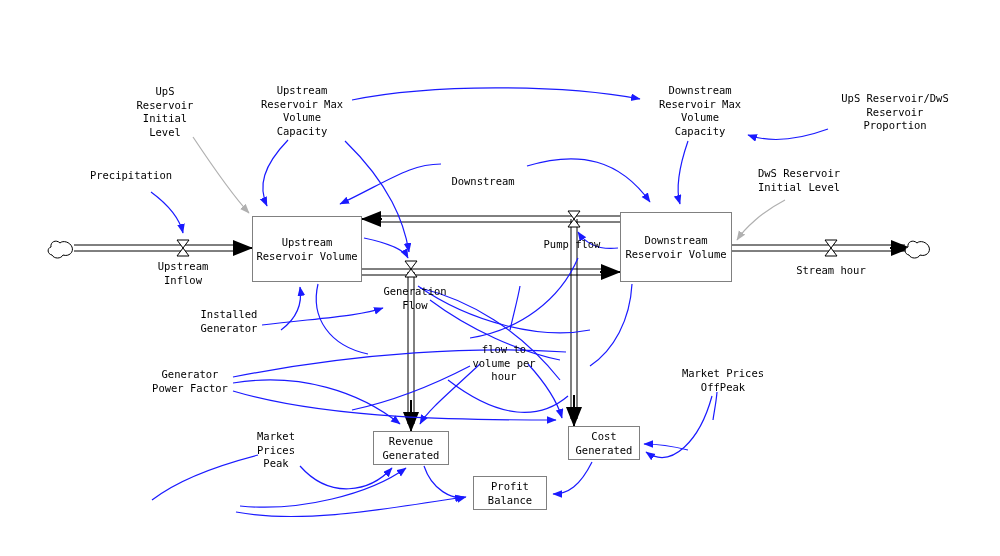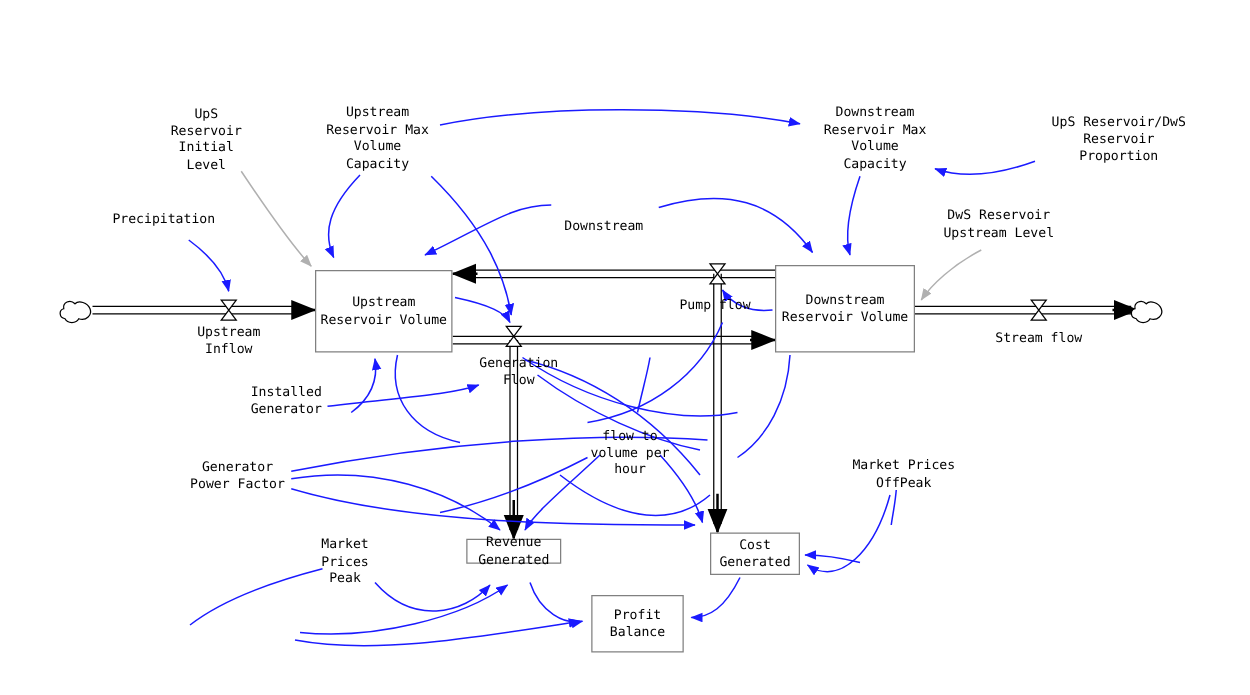--- a/index.html
+++ b/index.html
@@ -178,59 +178,59 @@
   <div class="stock" style="left:252px;top:216px;width:110px;height:66px;">
     <span>Upstream
 Reservoir Volume</span>
   </div>
 
   <div class="stock" style="left:620px;top:212px;width:112px;height:70px;">
     <span>Downstream
 Reservoir Volume</span>
   </div>
 
-  <div class="stock" style="left:373px;top:431px;width:76px;height:20px;">
+  <div class="stock" style="left:373px;top:431px;width:76px;height:34px;">
     <span>Revenue
 Generated</span>
   </div>
 
   <div class="stock" style="left:568px;top:426px;width:72px;height:34px;">
     <span>Cost
 Generated</span>
   </div>
 
-  <div class="stock" style="left:473px;top:476px;width:74px;height:46px;">
+  <div class="stock" style="left:473px;top:476px;width:74px;height:34px;">
     <span>Profit
 Balance</span>
   </div>
 
   <div class="aux" style="left:183px;top:273px;">Upstream
 Inflow</div>
   <div class="aux" style="left:415px;top:298px;">Generation
 Flow</div>
   <div class="aux" style="left:572px;top:245px;">Pump flow</div>
-  <div class="aux" style="left:831px;top:271px;">Stream flow</div>
+  <div class="aux" style="left:831px;top:271px;">Stream hour</div>
 
   <div class="aux" style="left:165px;top:112px;">UpS
 Reservoir
 Initial
 Level</div>
   <div class="aux" style="left:302px;top:111px;">Upstream
 Reservoir Max
 Volume
 Capacity</div>
   <div class="aux" style="left:700px;top:111px;">Downstream
 Reservoir Max
 Volume
 Capacity</div>
   <div class="aux" style="left:895px;top:112px;">UpS Reservoir/DwS
 Reservoir
 Proportion</div>
   <div class="aux" style="left:799px;top:180px;">DwS Reservoir
-Upstream Level</div>
+Initial Level</div>
   <div class="aux" style="left:131px;top:176px;">Precipitation</div>
   <div class="aux" style="left:483px;top:182px;">Downstream</div>
   <div class="aux" style="left:229px;top:321px;">Installed
 Generator</div>
   <div class="aux" style="left:190px;top:381px;">Generator
 Power Factor</div>
   <div class="aux" style="left:504px;top:348px;margin-top:15px;">flow to
 volume per
 hour</div>
   <div class="aux" style="left:276px;top:450px;">Market

